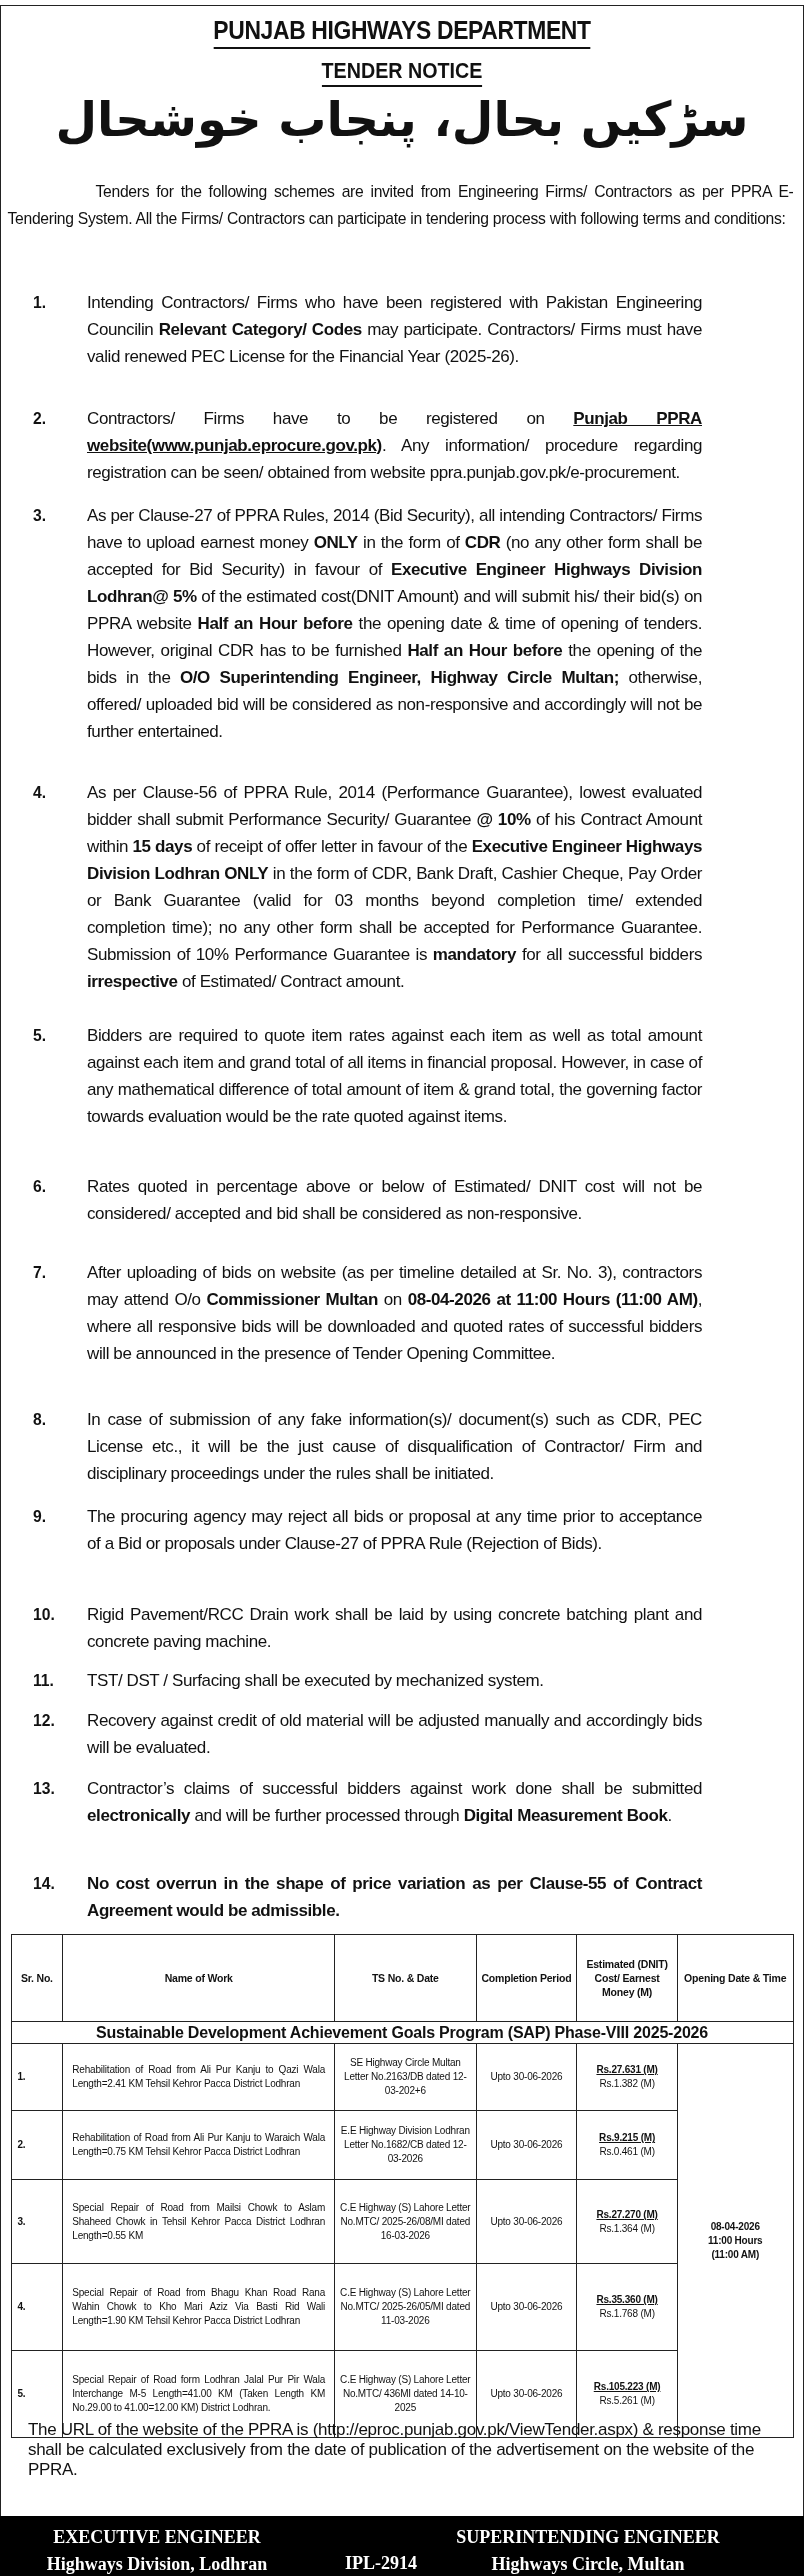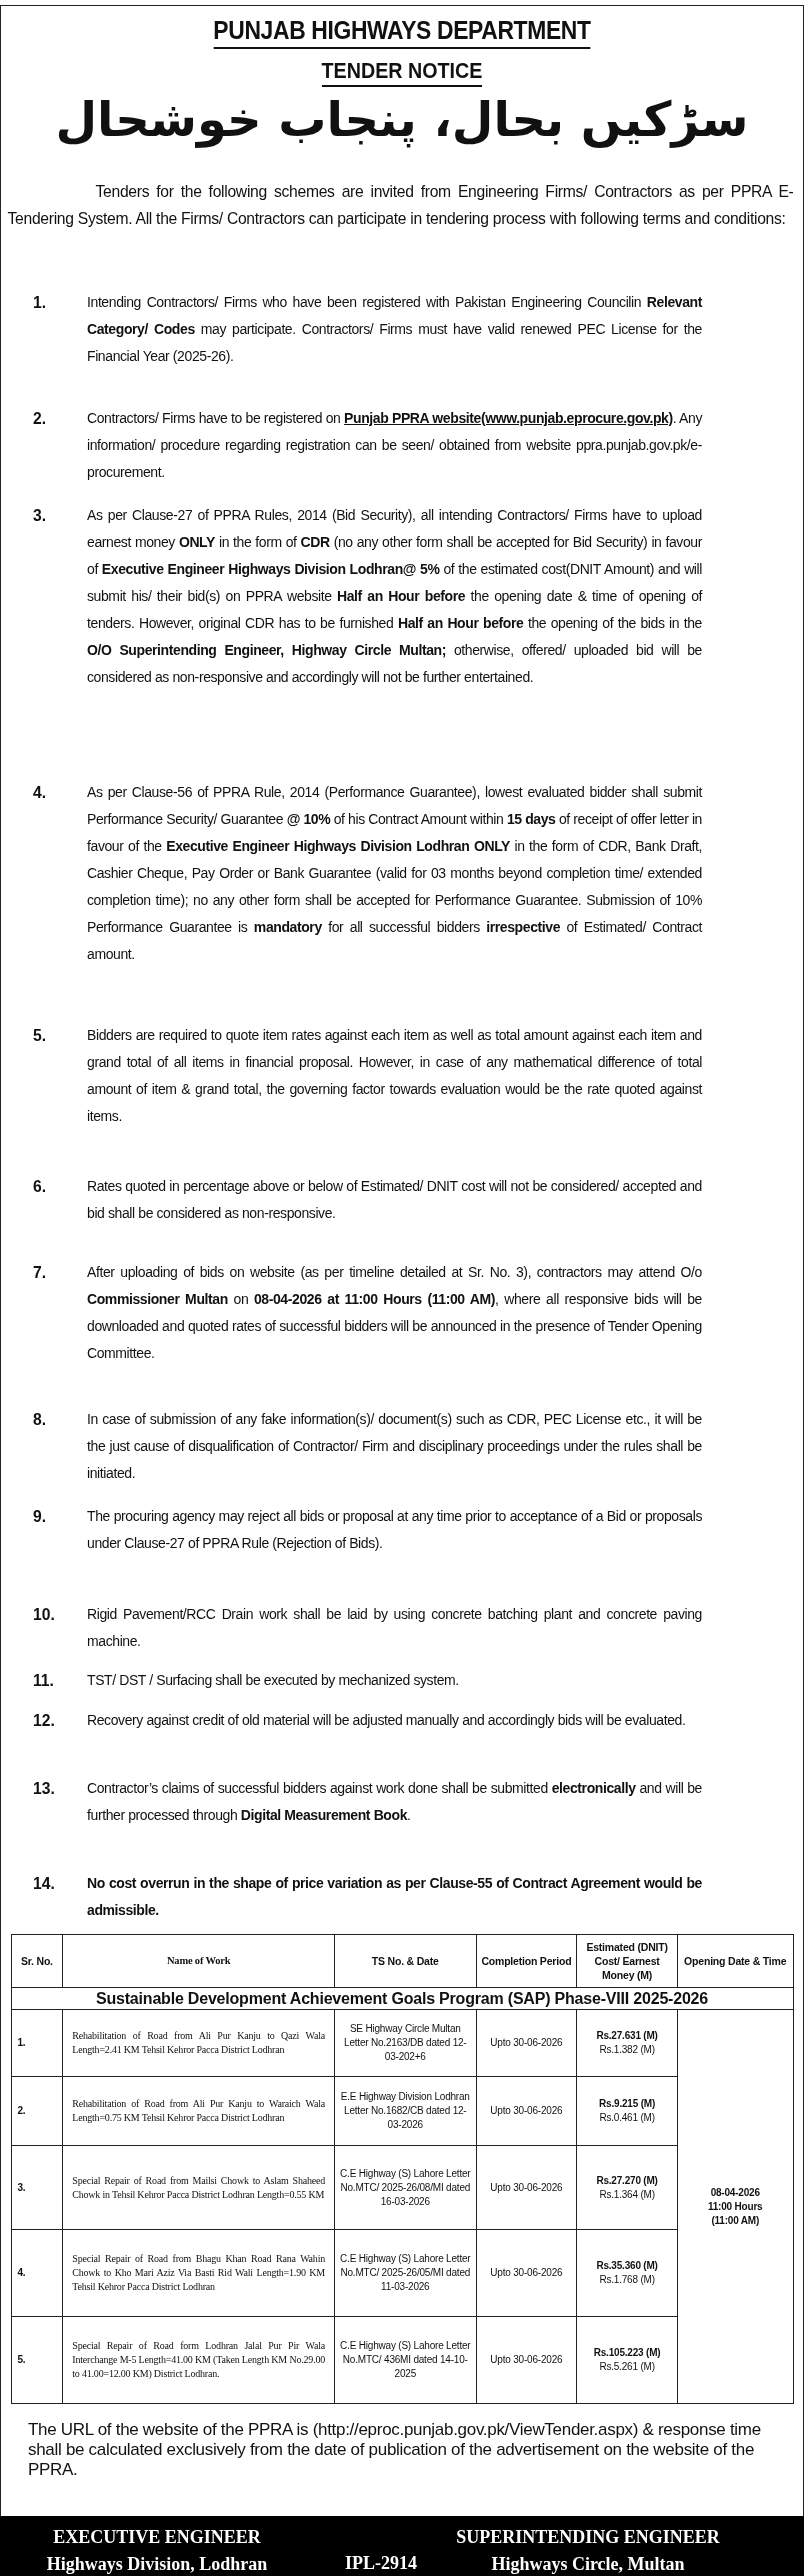--- a/index.html
+++ b/index.html
@@ -30,47 +30,47 @@
     position: absolute; font-size: 15.7px; line-height: 27px; text-align: justify;
     font-family: "Liberation Sans", sans-serif; letter-spacing: -0.3px;
   }
   .intro { left: 7.5px; width: 786px; top: 178px; text-indent: 88px; }
 
   .term { position: absolute; left: 0; width: 804px; }
   .term-num {
     position: absolute; left: 33px; font-weight: bold; font-size: 15.7px; line-height: 27px;
   }
   .term-text {
-    position: absolute; left: 87px; width: 615px; font-size: 14px; line-height: 27px;
+    position: absolute; left: 87px; width: 615px; font-size: 17px; line-height: 27px;
     text-align: justify; letter-spacing: -0.4px;
   }
   .b { font-weight: bold; }
   .u { text-decoration: underline; }
   .bold-all { font-weight: bold; }
 
   
   .tbl {
     position: absolute; left: 10.5px; top: 1934px; width: 783px;
     border-collapse: collapse; font-family: "Liberation Sans", sans-serif;
   }
   .tbl td, .tbl th {
     border: 1.1px solid #222; font-size: 10px; line-height: 14px; vertical-align: middle;
     letter-spacing: -0.2px;
   }
-  .tbl th { font-weight: bold; text-align: center; height: 53px; font-size: 10.5px; }
+  .tbl th { font-weight: bold; text-align: center; height: 87px; font-size: 10.5px; }
   .tbl .sub td { text-align: center; font-weight: bold; height: 22.4px; font-size: 16px; }
   .c-sr { width: 52px; text-align: left; padding-left: 6px; font-weight: bold; }
   .tbl th.c-sr { text-align: center; padding-left: 0; }
-  .c-name { width: 273px; text-align: justify; padding: 4px 9px; font-family: Liberation Serif, serif; }
+  .c-name { width: 273px; text-align: justify; padding: 4px 9px; }
   .c-ts { width: 142px; text-align: center; padding: 12px 3px; }
   .c-cp { width: 101px; text-align: center; }
   .c-cost { width: 101px; text-align: center; }
   .c-open { width: 116px; text-align: center; }
   .open-cell { font-weight: bold; font-size: 16.4px; line-height: 31px; letter-spacing: -0.2px; }
-  .cost-main { font-weight: bold; display: block; }
+  .cost-main { font-weight: bold; text-decoration: underline; display: block; }
   .cost-em { display: block; }
 
   .url-note {
     position: absolute; left: 28px; top: 2420px; width: 739px; font-size: 17px; line-height: 20px;
     letter-spacing: -0.3px;
   }
 
   .footer {
     position: absolute; left: 0; top: 2516px; width: 804px; height: 60px; background: #000;
     color: #fff; font-family: "Liberation Serif", serif; font-weight: bold;

